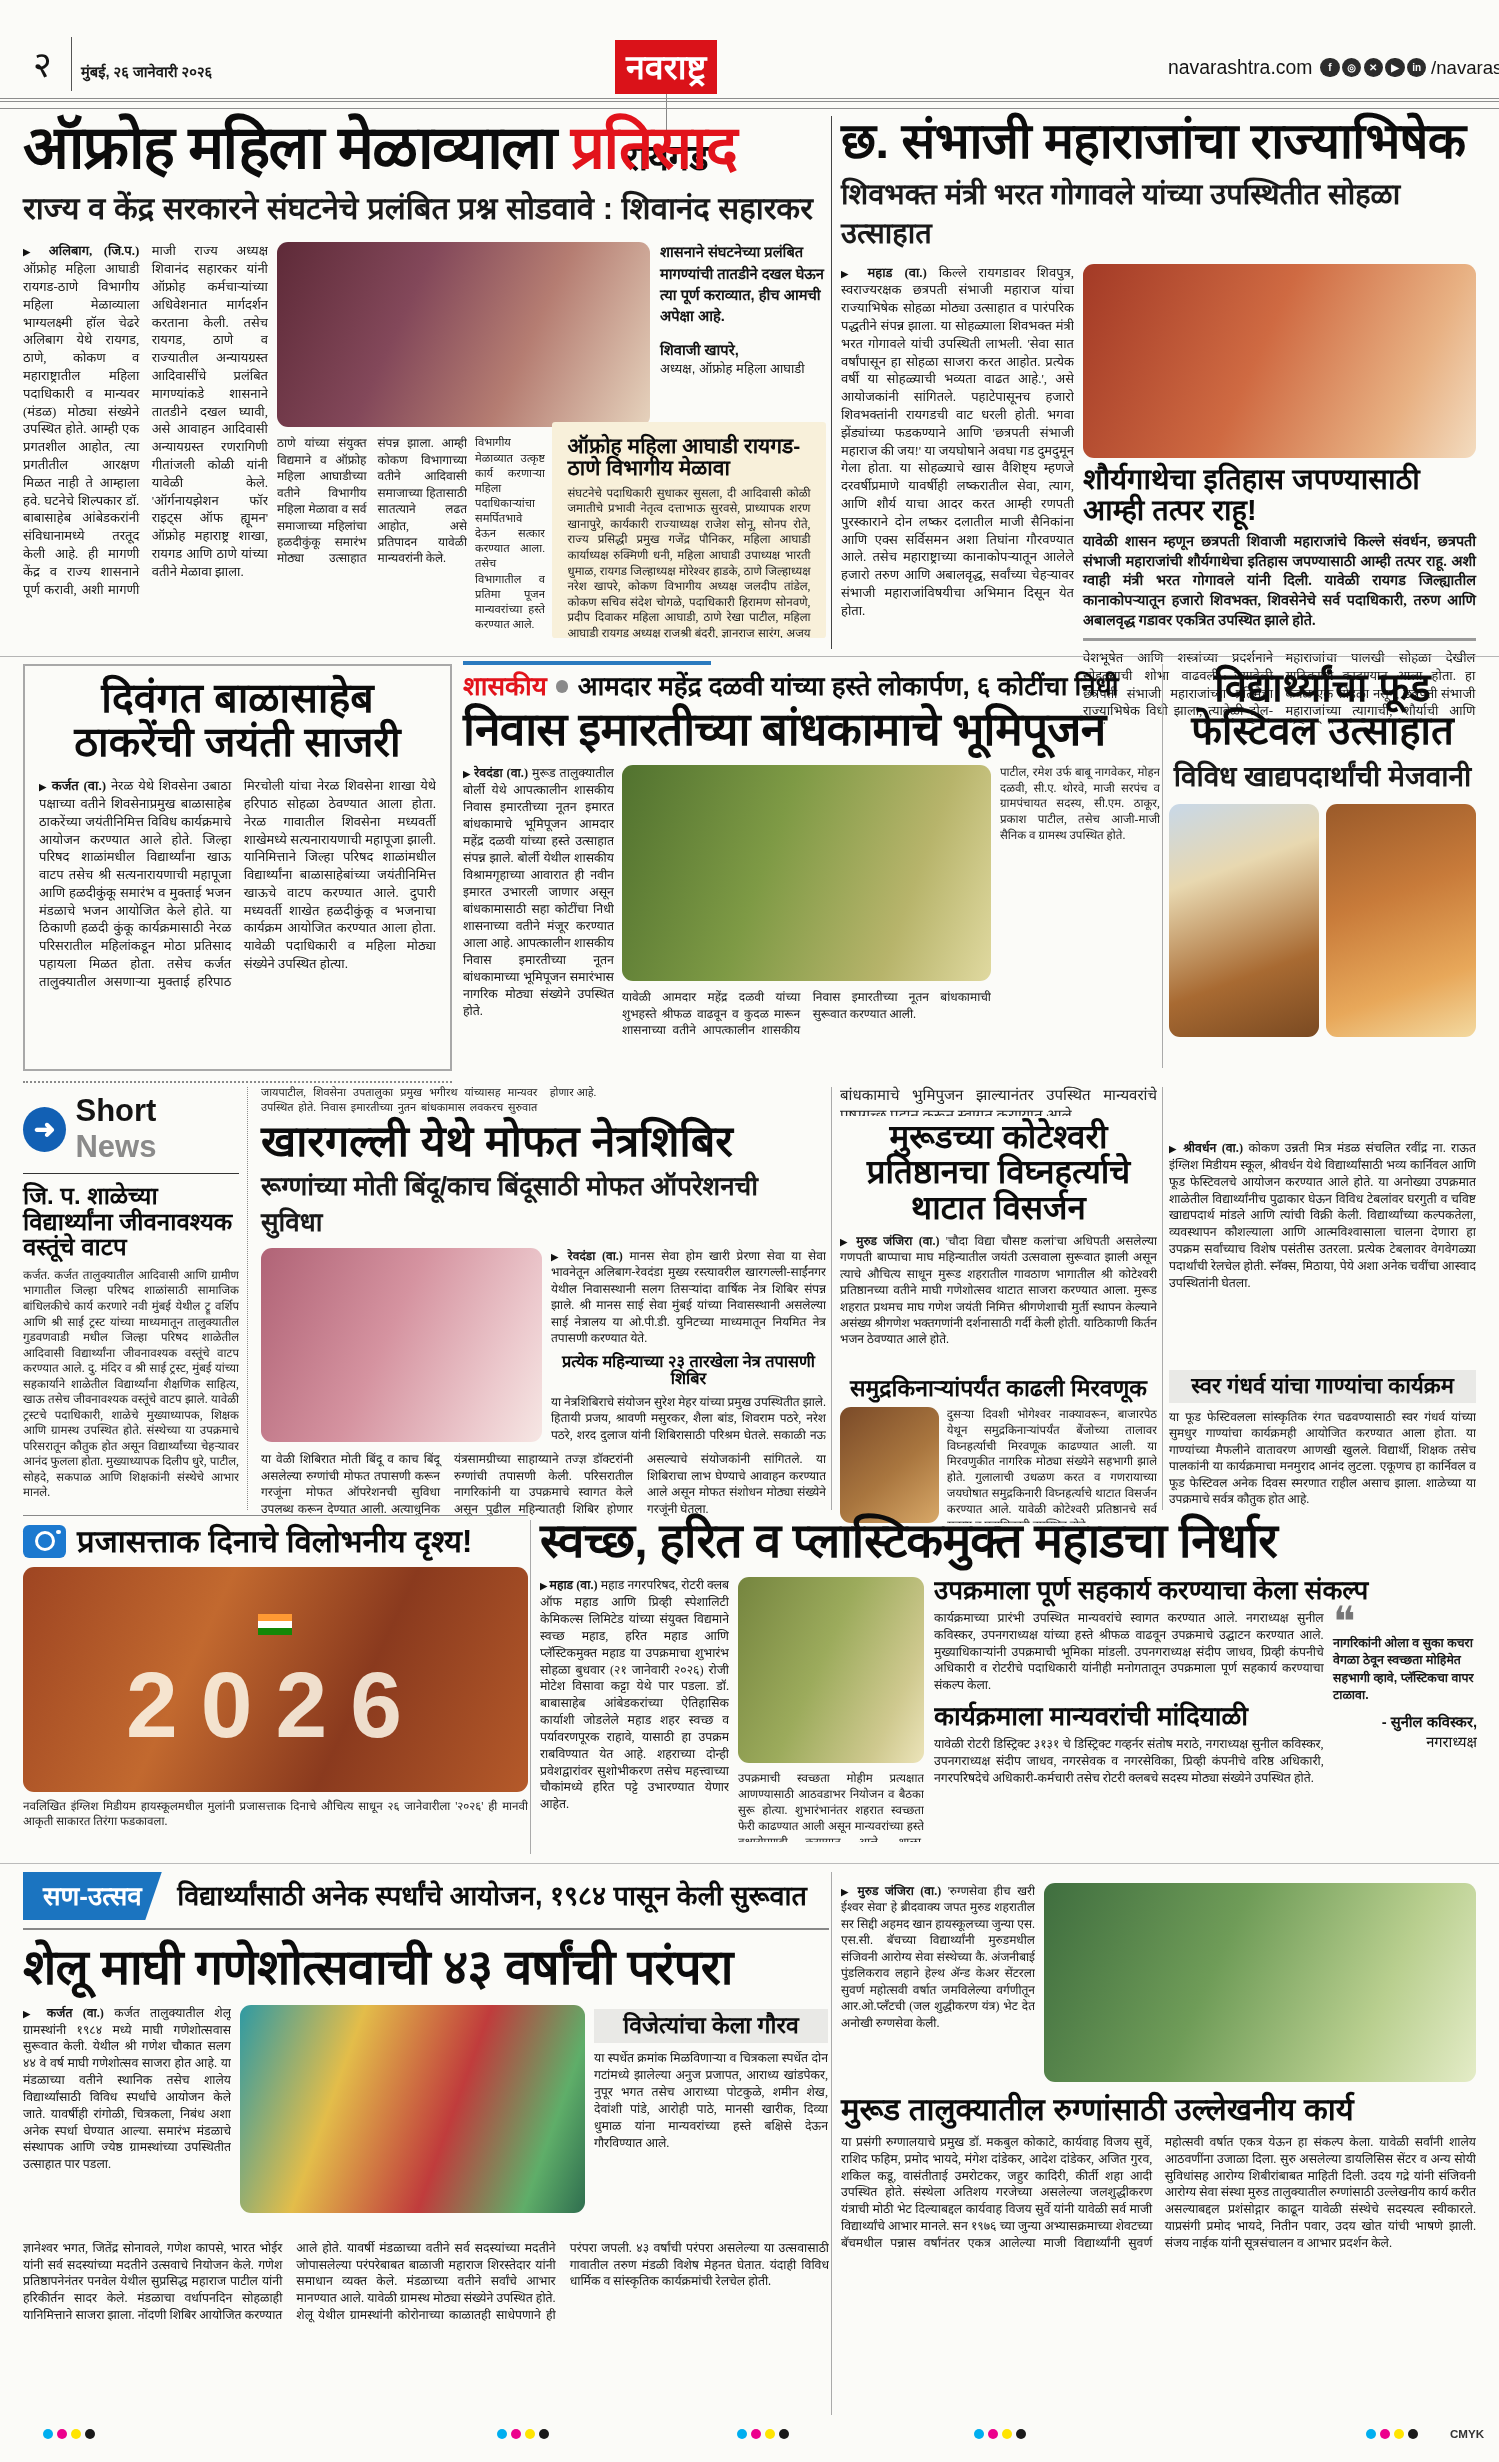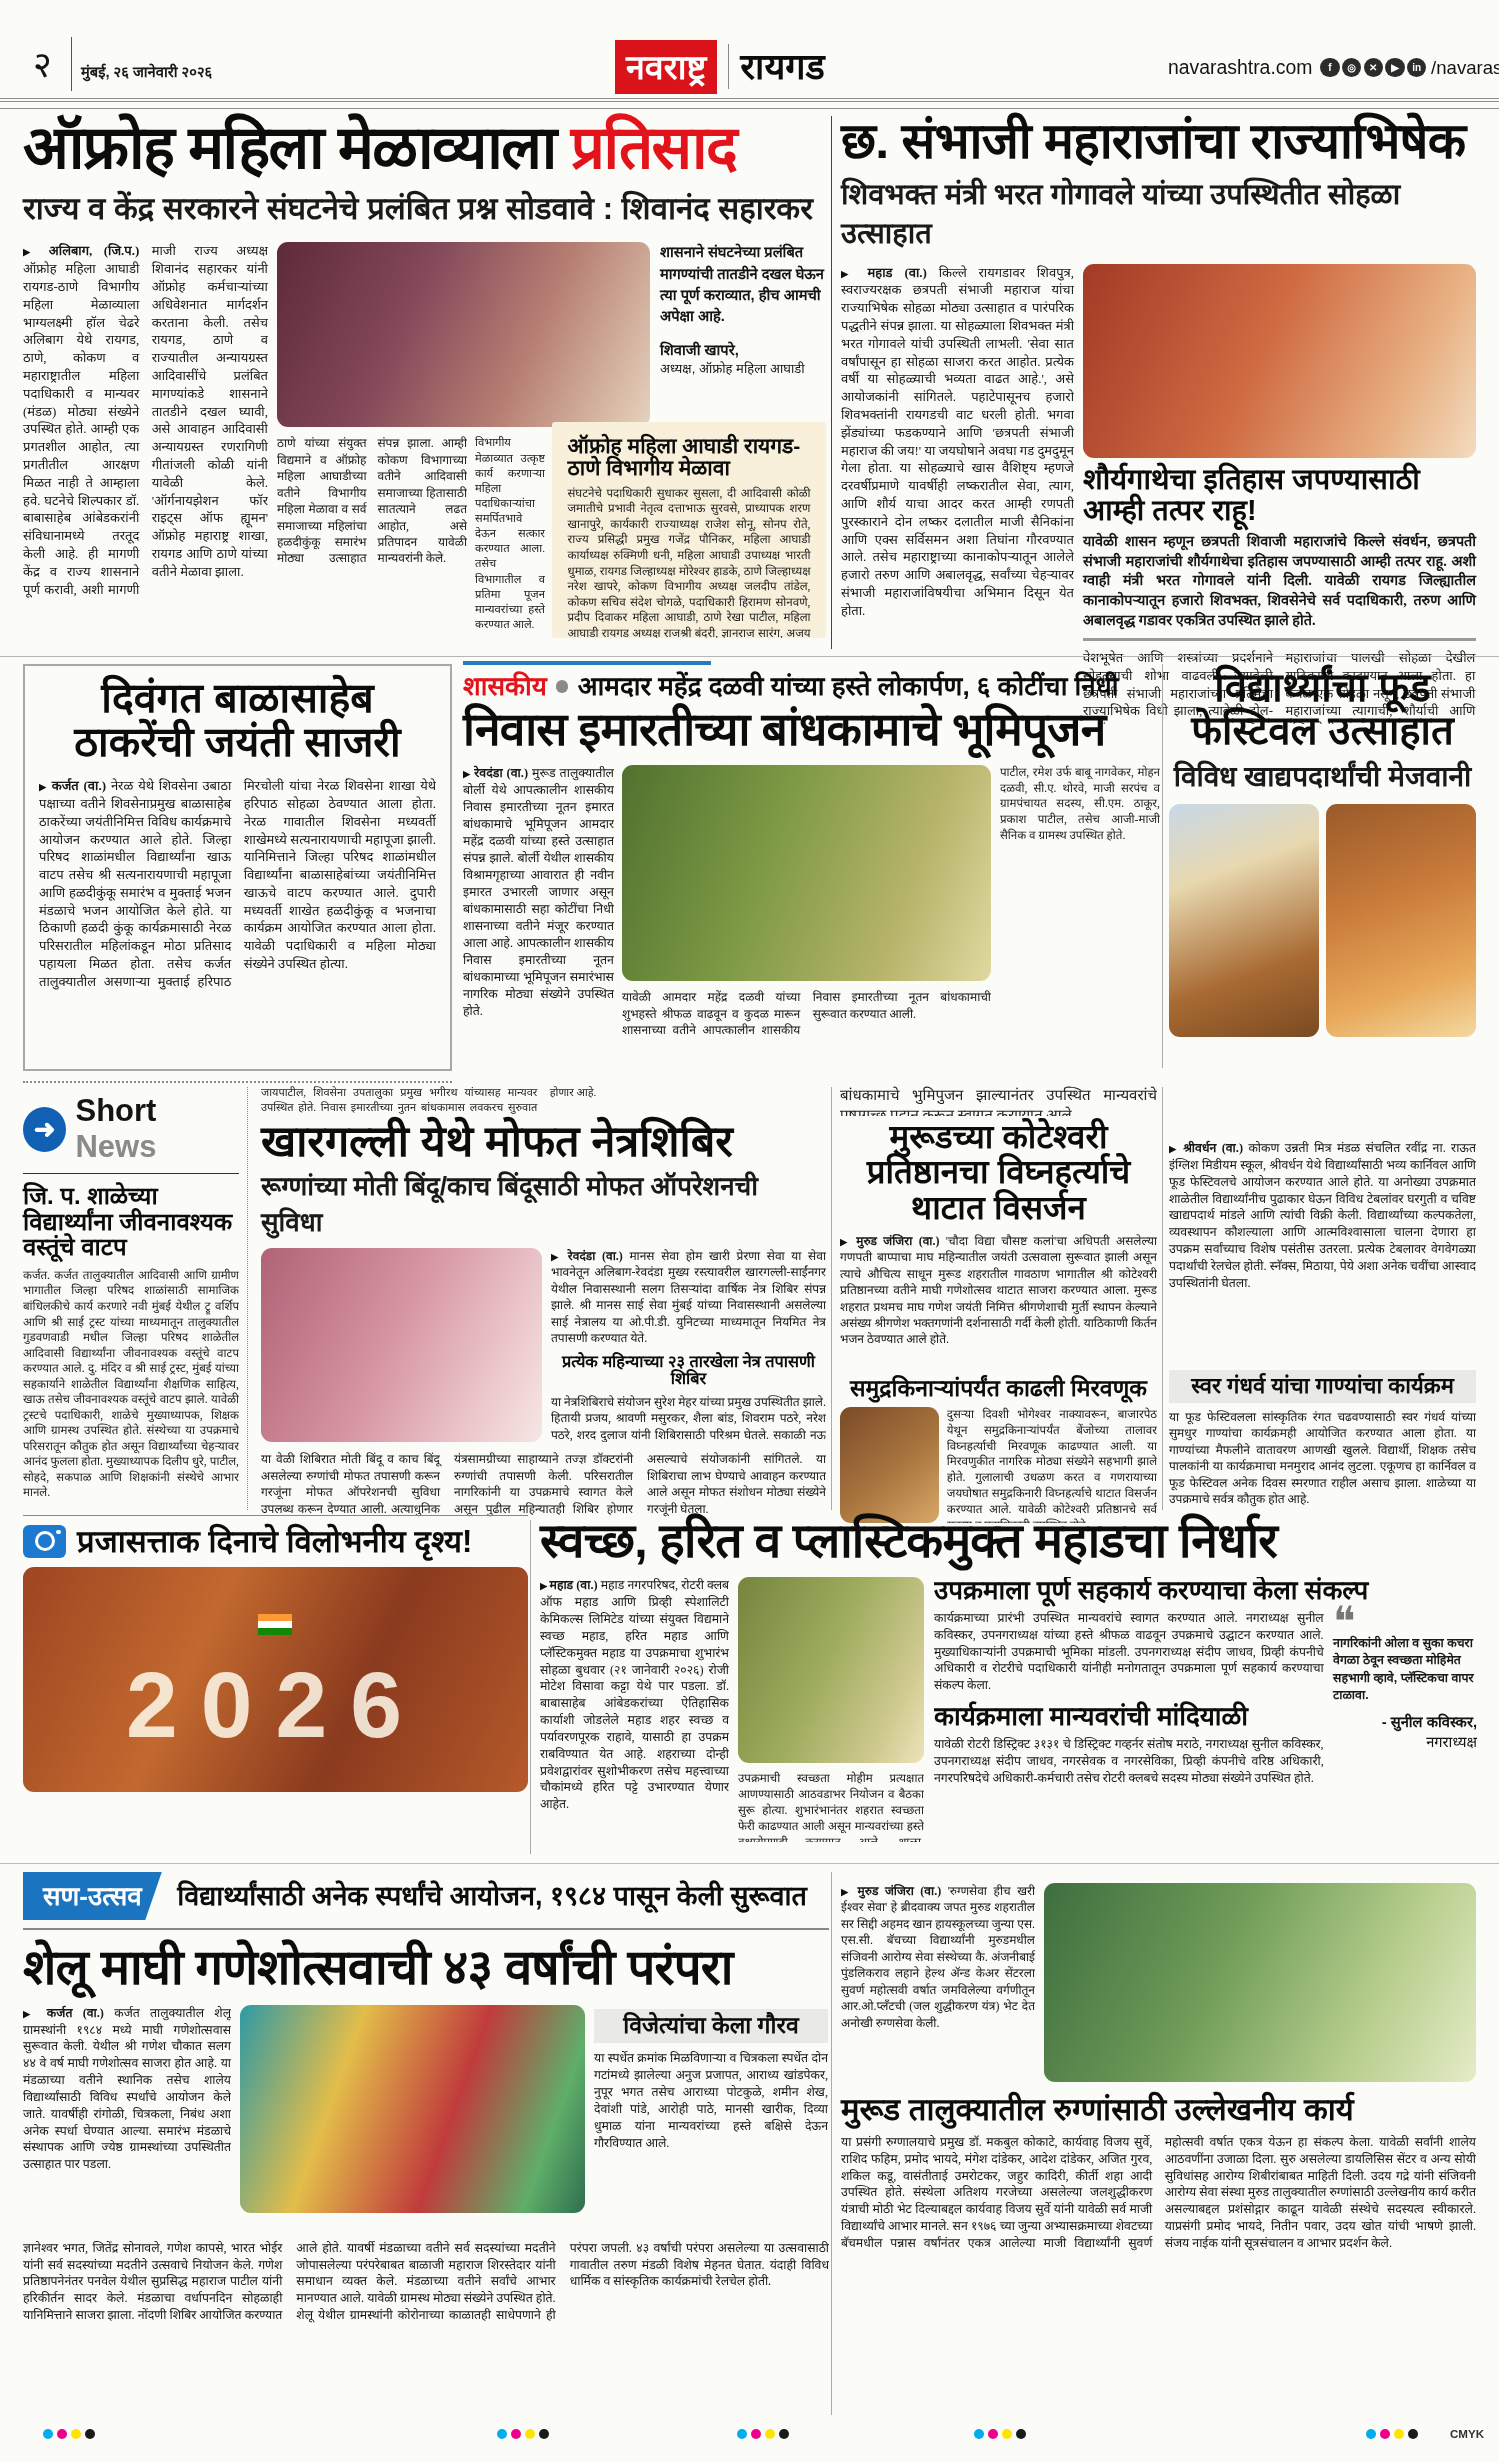--- a/index.html
+++ b/index.html
@@ -48,21 +48,21 @@
 </style>
 </head>
 <body>
 
 <div id="page">
 
   <div class="abs" style="left:33px;top:39px;font-size:36px;">२</div>
   <div class="abs vr" style="left:71px;top:37px;height:54px;border-color:#555;"></div>
   <div class="abs sub" style="left:81px;top:61px;font-size:14.7px;">मुंबई, २६ जानेवारी २०२६</div>
 
-  <div class="abs" style="left:615px;top:40px;display:flex;align-items:center;">
+  <div class="abs" style="left:615px;top:40px;display:flex;align-items:center;flex-direction:column;">
     <span class="mast">नवराष्ट्र</span>
     <span class="vr" style="height:45px;margin:0 11px;border-color:#888;"></span>
     <span class="hl" style="font-size:36px;">रायगड</span>
   </div>
 
   <div class="abs" style="left:1168px;top:56px;display:flex;align-items:center;font-family:'Liberation Sans',sans-serif;">
     <span style="font-size:19.4px;">navarashtra.com</span>
     <span class="soc" style="margin-left:7.8px;">f</span>
     <span class="soc">◎</span>
     <span class="soc">✕</span>
@@ -240,20 +240,21 @@
       <span class="hl" style="font-size:31px;">प्रजासत्ताक दिनाचे विलोभनीय दृश्य!</span>
     </div>
     <div class="ph" style="position:relative;margin-top:9.3px;width:505px;height:225px;background:linear-gradient(115deg,#9e4522 0%,#c2692f 35%,#8a3a1e 65%,#b55a2a 100%);">
       <div class="flag" style="left:235px;top:47px;">
           <div class="f1"></div>
           <div class="f2"></div>
           <div class="f3"></div>
         </div>
       <div style="position:absolute;left:0;right:0;top:85px;text-align:center;font-family:'Liberation Sans',sans-serif;font-weight:800;font-size:93px;letter-spacing:23px;color:rgba(255,250,235,0.85);">2026</div>
     </div>
+    <div class="sm clip" style="margin-top:6.2px;height:45px;font-size:11.6px;">नवलिखित इंग्लिश मिडीयम हायस्कूलमधील मुलांनी प्रजासत्ताक दिनाचे औचित्य साधून २६ जानेवारीला '२०२६' ही मानवी आकृती साकारत तिरंगा फडकावला.</div>
   </div>
 
   <div class="abs vr" style="left:530px;top:1520px;height:334px;border-color:#aaa;"></div>
 
   <div class="abs" style="left:540px;top:1515px;width:936px;">
     <div class="hl" style="font-size:48px;letter-spacing:-0.8px;">स्वच्छ, हरित व प्लास्टिकमुक्त महाडचा निर्धार</div>
     <div style="position:relative;margin-top:11px;height:265px;">
       <div class="abs bt clip" style="left:0;top:0;width:189px;height:265px;font-size:12.3px;">
         <span class="dl">महाड (वा.)</span>
         <span>महाड नगरपरिषद, रोटरी क्लब ऑफ महाड आणि प्रिव्ही स्पेशालिटी केमिकल्स लिमिटेड यांच्या संयुक्त विद्यमाने स्वच्छ महाड, हरित महाड आणि प्लॅस्टिकमुक्त महाड या उपक्रमाचा शुभारंभ सोहळा बुधवार (२१ जानेवारी २०२६) रोजी मोटेश विसावा कट्टा येथे पार पडला. डॉ. बाबासाहेब आंबेडकरांच्या ऐतिहासिक कार्याशी जोडलेले महाड शहर स्वच्छ व पर्यावरणपूरक राहावे, यासाठी हा उपक्रम राबविण्यात येत आहे. शहराच्या दोन्ही प्रवेशद्वारांवर सुशोभीकरण तसेच महत्त्वाच्या चौकांमध्ये हरित पट्टे उभारण्यात येणार आहेत.</span>

